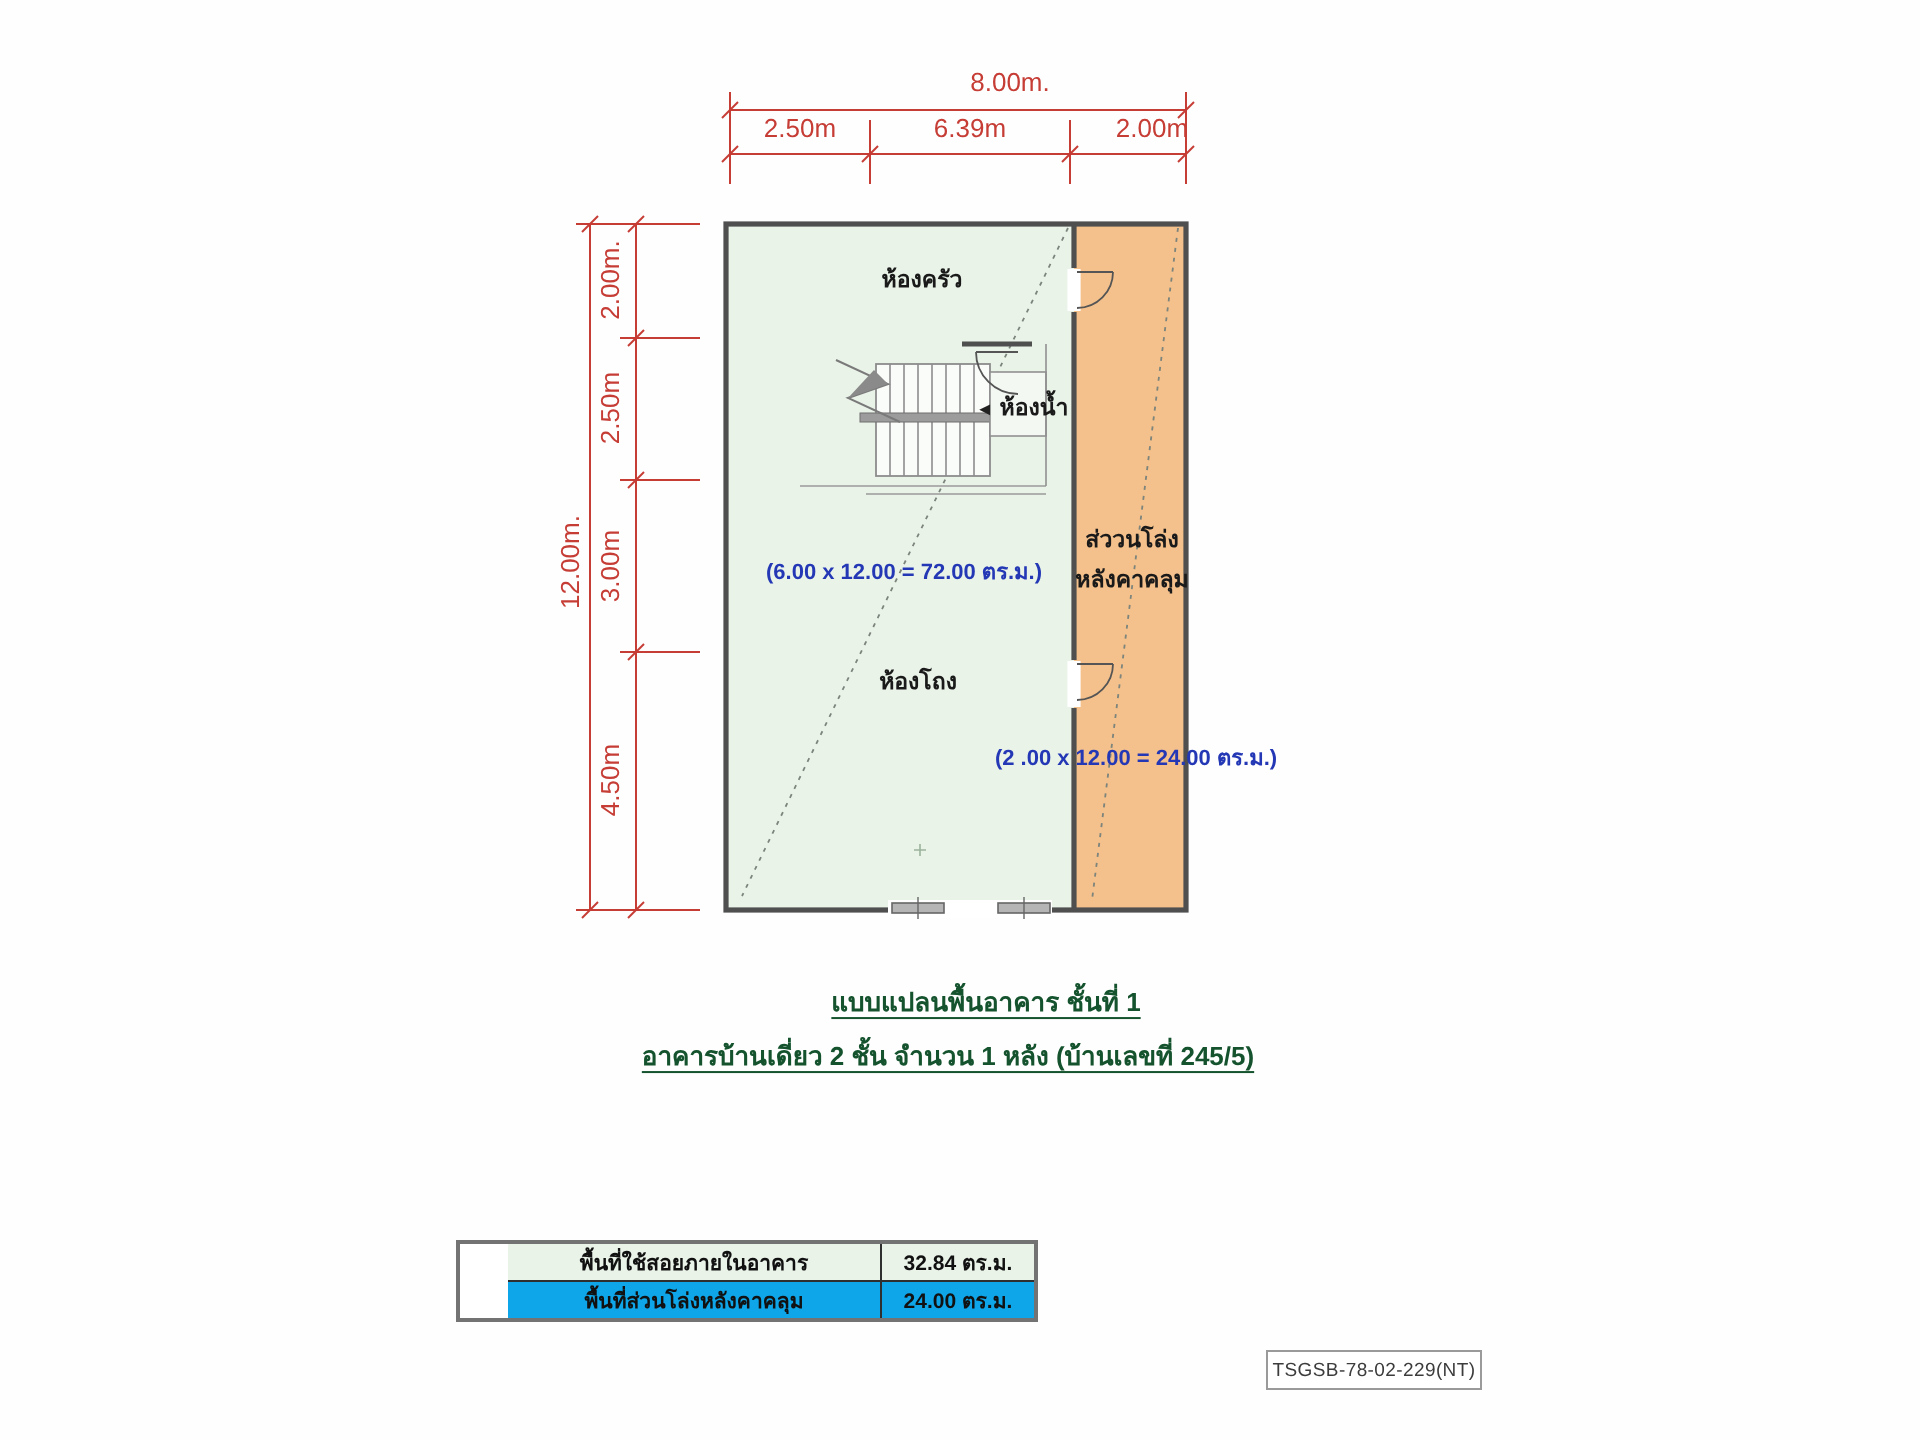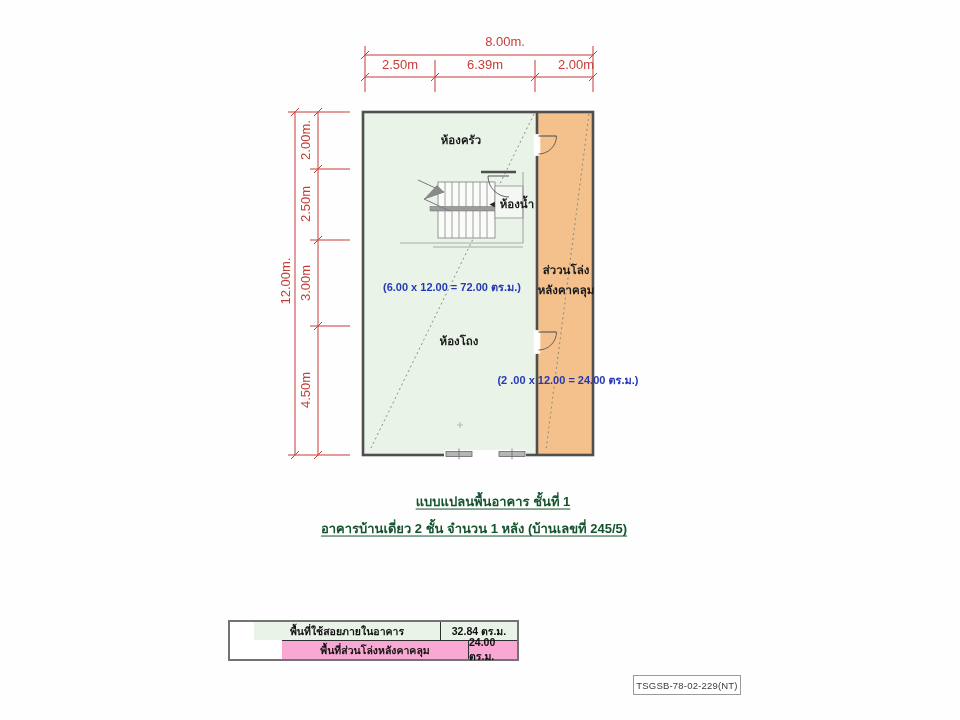--- a/index.html
+++ b/index.html
@@ -27,21 +27,21 @@
     text-decoration:underline;text-underline-offset:3px;}
   .bath{display:flex;align-items:center;gap:3px;}
   .bath .arrow{font-size:9px;color:#222;}
   .legend{
     position:absolute;left:228px;top:620px;width:263px;
     border:2px solid #737373;background:#fff;padding-left:24px;
   }
   .legend-row{display:flex;height:18px;}
   .legend-row + .legend-row{border-top:1.5px solid #2f2f2f;}
   .legend-row.interior{background:#e9f3e8;}
-  .legend-row.covered{background:#f9a8d4;margin-left:28px;}
+  .legend-row.covered{background:#0ea5e9;}
   .legend-label{
     width:186px;border-right:1.5px solid #2f2f2f;
     display:flex;align-items:center;justify-content:center;
     font-size:10.5px;font-weight:bold;color:#111;
   }
   .legend-value{
     flex:1;display:flex;align-items:center;justify-content:center;
     font-size:10.5px;font-weight:bold;color:#111;
   }
   .doc-code{

